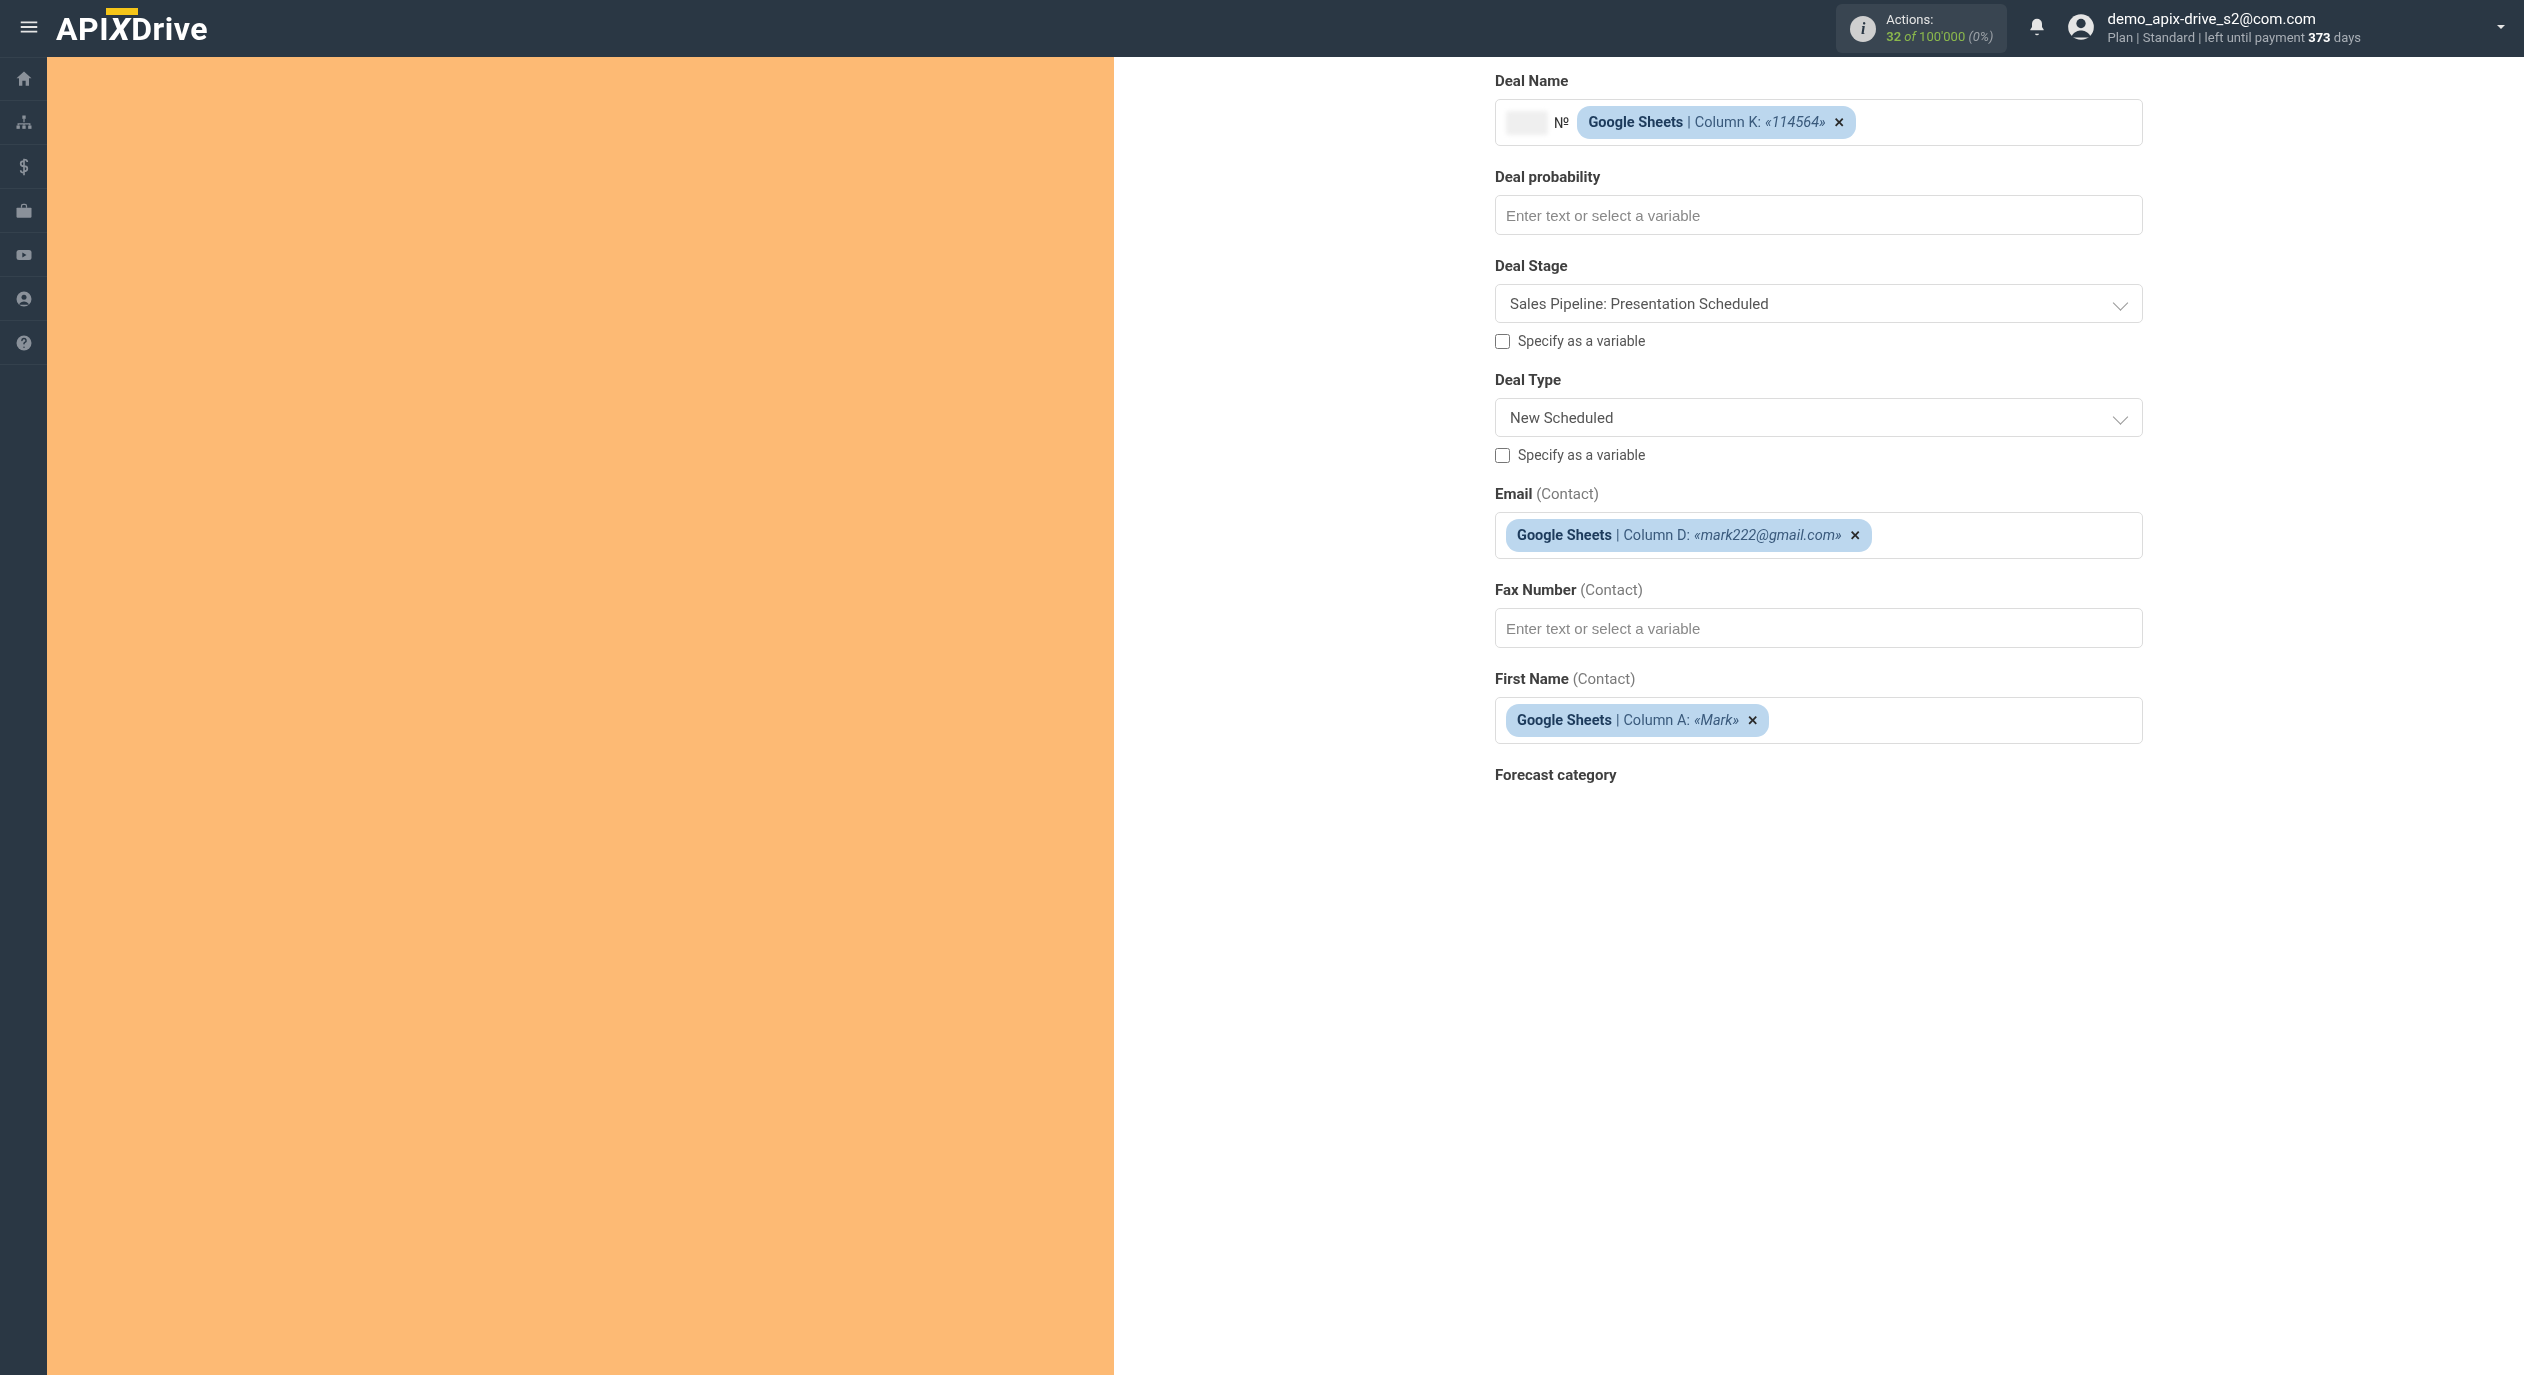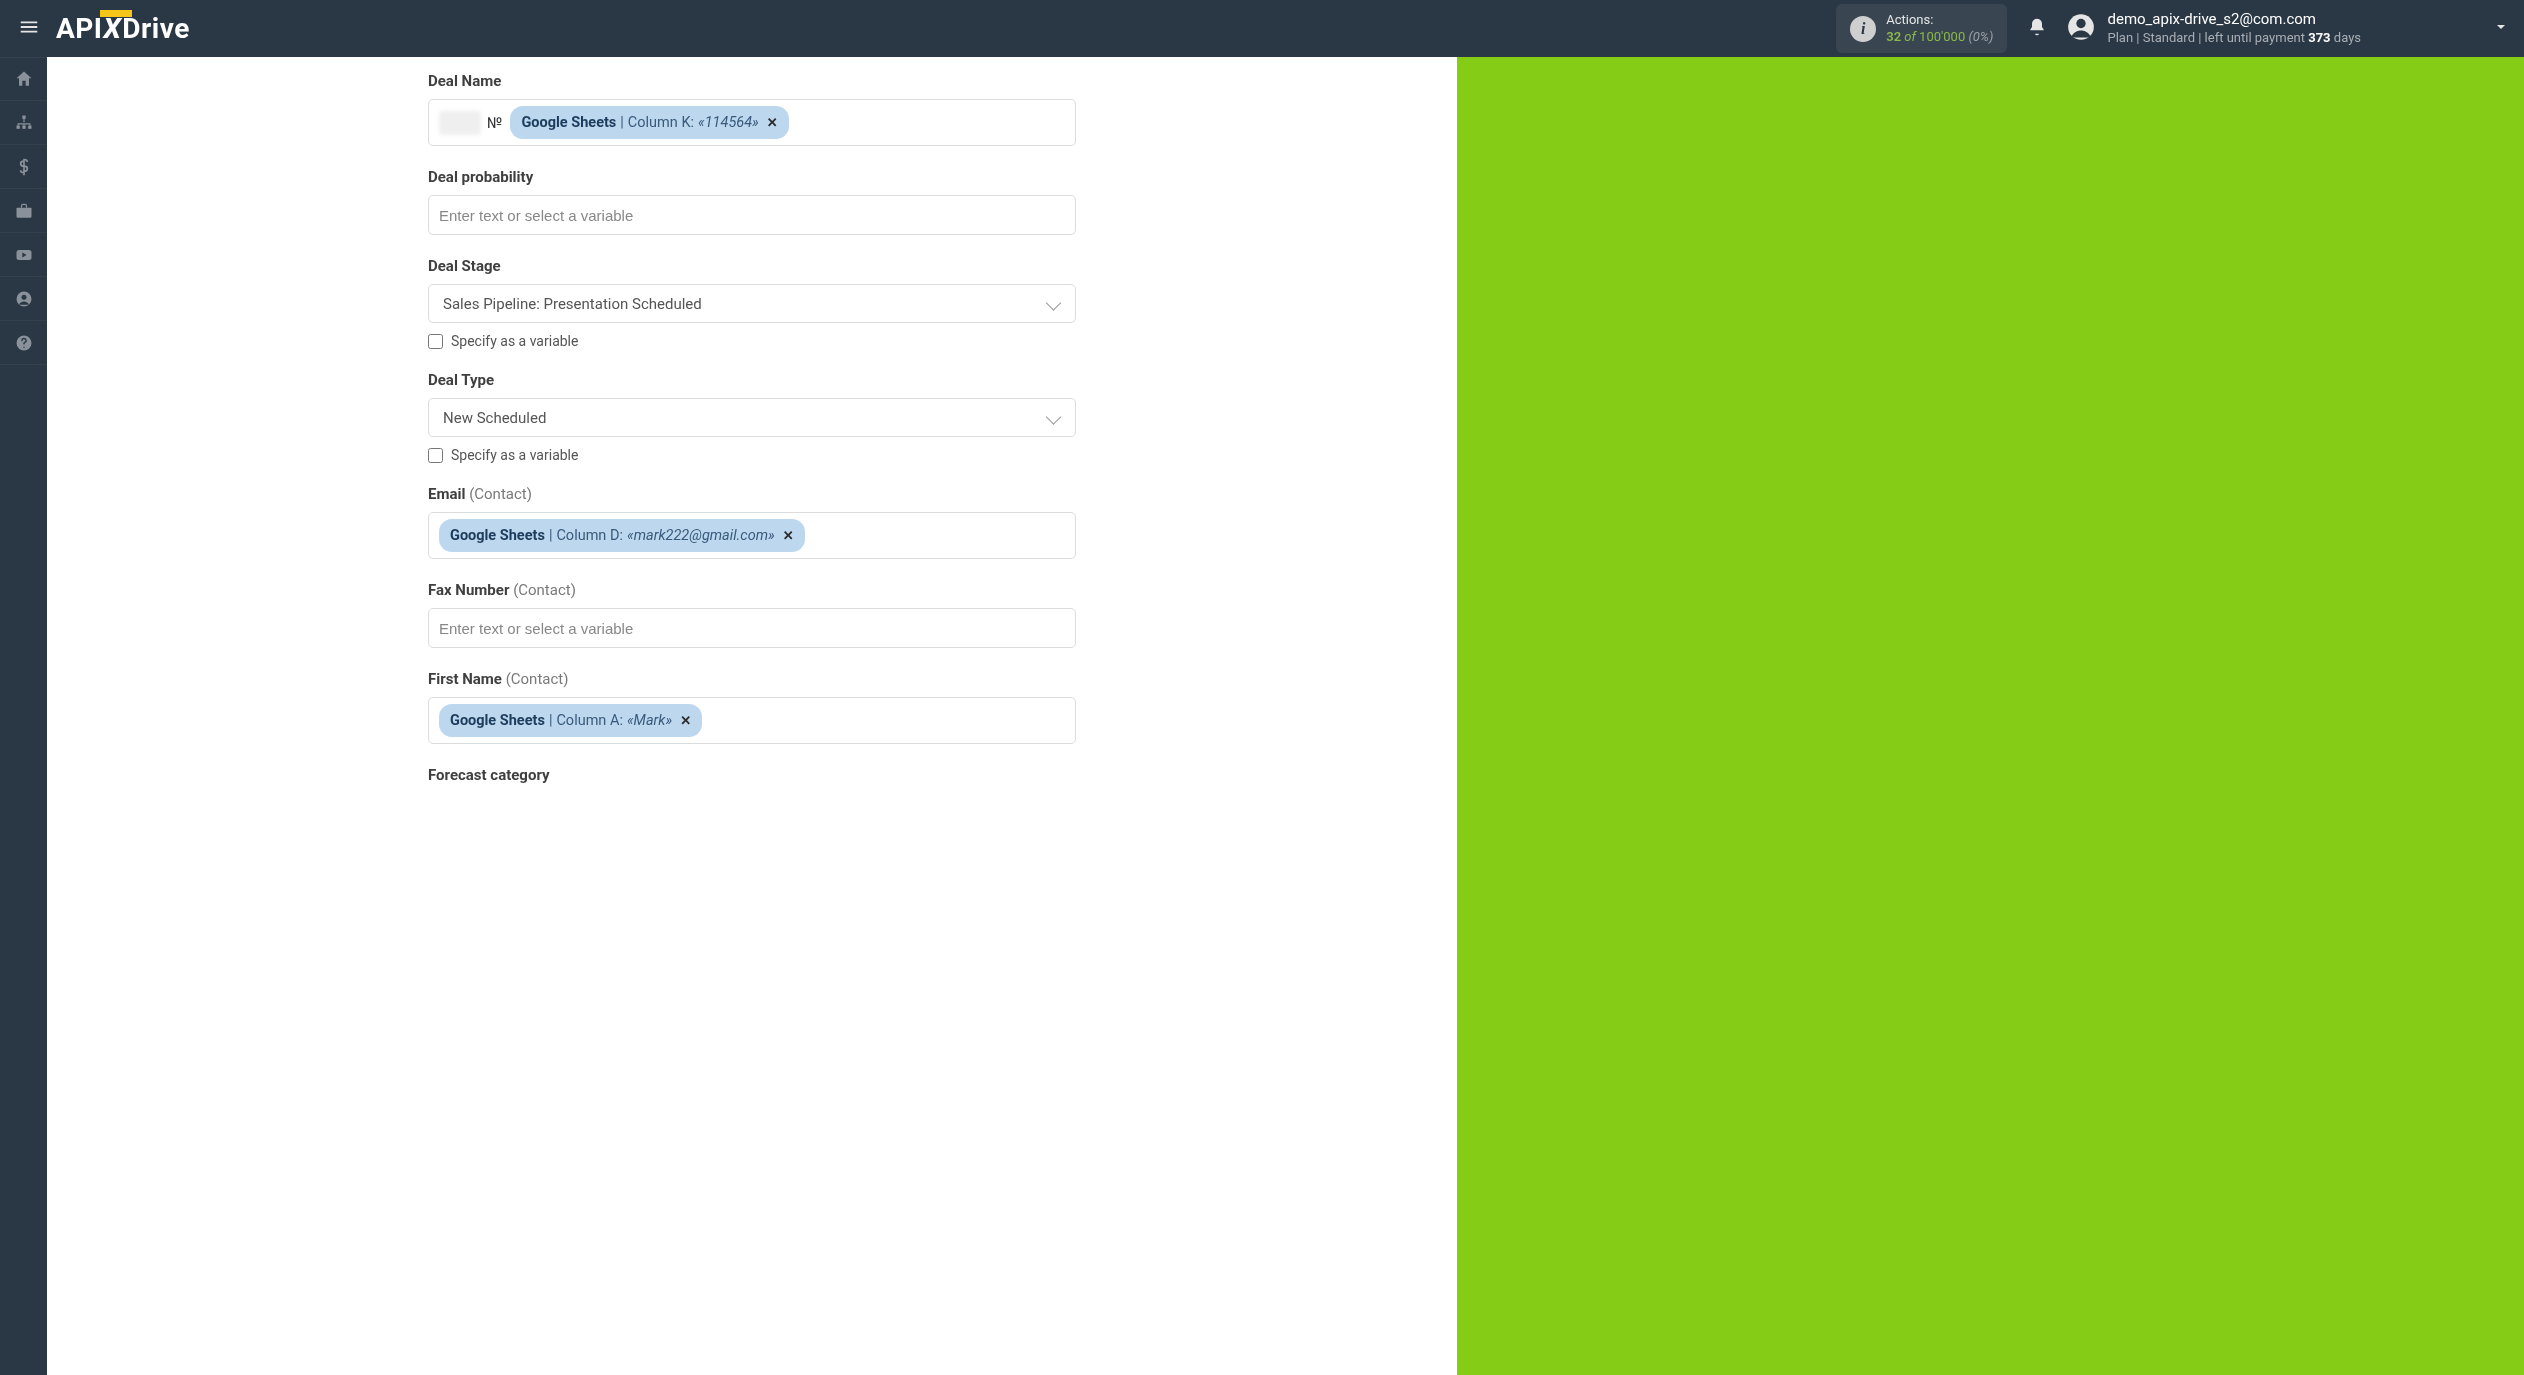--- a/index.html
+++ b/index.html
@@ -14,21 +14,21 @@
       height: 57px;
       display: flex;
       align-items: center;
       padding: 0 15px 0 10px;
       color: #e5e5e5;
       position: relative;
     }
     .menu-icon { cursor: pointer; padding: 8px; }
     .menu-icon svg { width: 22px; height: 22px; fill: #e5e5e5; }
     .logo { margin-left: 8px; display: flex; align-items: center; }
-    .logo-text { font-size: 28px; font-weight: 700; color: #ffffff; letter-spacing: 0.5px; display: flex; align-items: center;}
+    .logo-text { font-size: 32px; font-weight: 700; color: #ffffff; letter-spacing: 0.5px; display: flex; align-items: center;}
     .logo-api { color: #fff; }
     .logo-x-wrap { position: relative; display: inline-block; margin: 0 1px; }
     .logo-x { color: #fff; font-style: italic; font-weight: 800; position: relative; z-index: 2; }
     .logo-x-wrap::before {
       content: "";
       position: absolute;
       top: -2px; left: -4px;
       width: 32px; height: 7px;
       background: #f5c518;
       z-index: 1;
@@ -77,21 +77,21 @@
     }
     .sidebar-item {
       width: 47px; height: 44px;
       display: flex; align-items: center; justify-content: center;
       cursor: pointer;
       border-bottom: 1px solid rgba(255,255,255,0.05);
     }
     .sidebar-item:first-child { border-top: 1px solid rgba(255,255,255,0.05); }
     .sidebar-item svg { width: 20px; height: 20px; fill: #8a919a; }
 
-    .content-area { flex: 1; background: #84cc16; display: flex; justify-content: flex-start; }
+    .content-area { flex: 1; background: #fdba74; display: flex; justify-content: flex-end; }
     .content-panel { background: #fff; width: 100%; max-width: 1410px; padding: 15px 0 20px 0; }
 
     .form-wrap { width: 648px; margin: 0 auto; }
     .field-group { margin-bottom: 22px; }
     .field-label { font-size: 15px; font-weight: 700; color: #3f3f3f; margin-bottom: 9px; display: block; }
     .field-label .label-suffix { font-weight: 400; color: #7a7a7a; }
     .field-input {
       width: 100%;
       min-height: 39px;
       border: 1px solid #dcdcdc;

